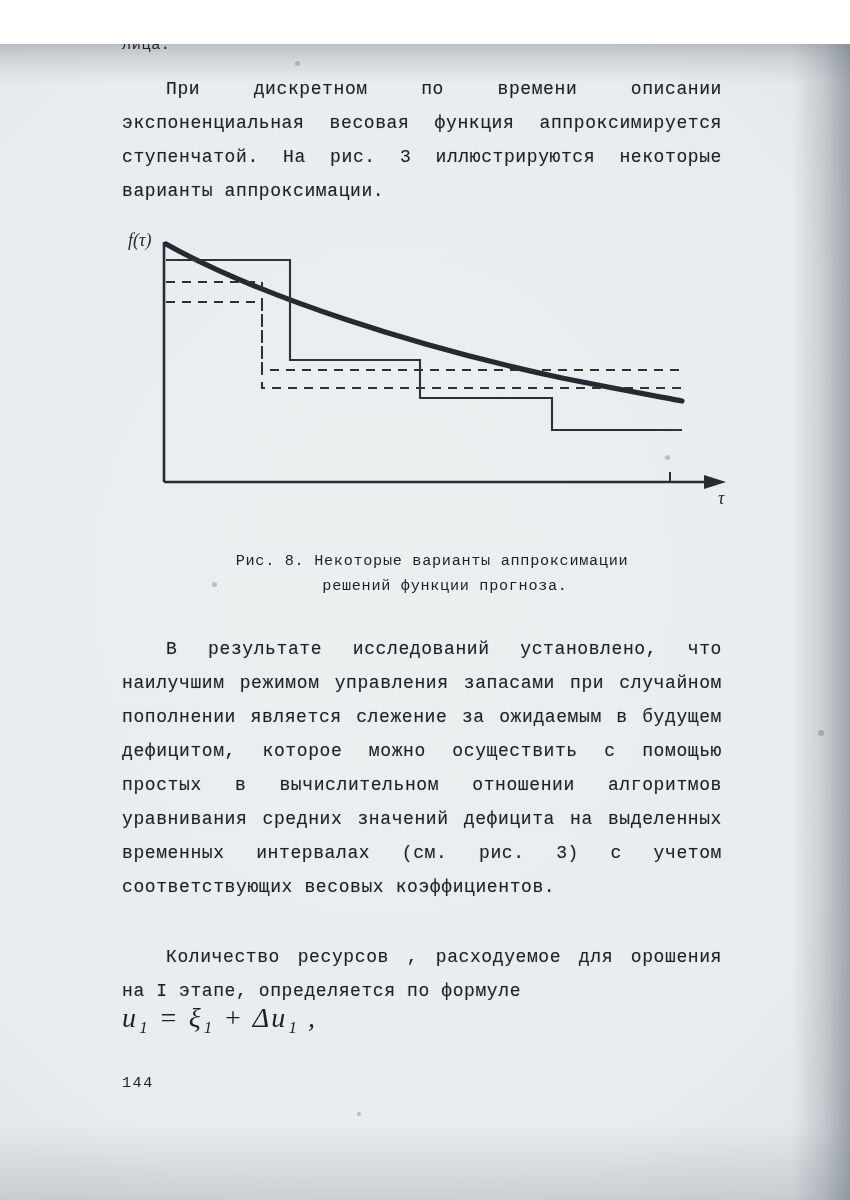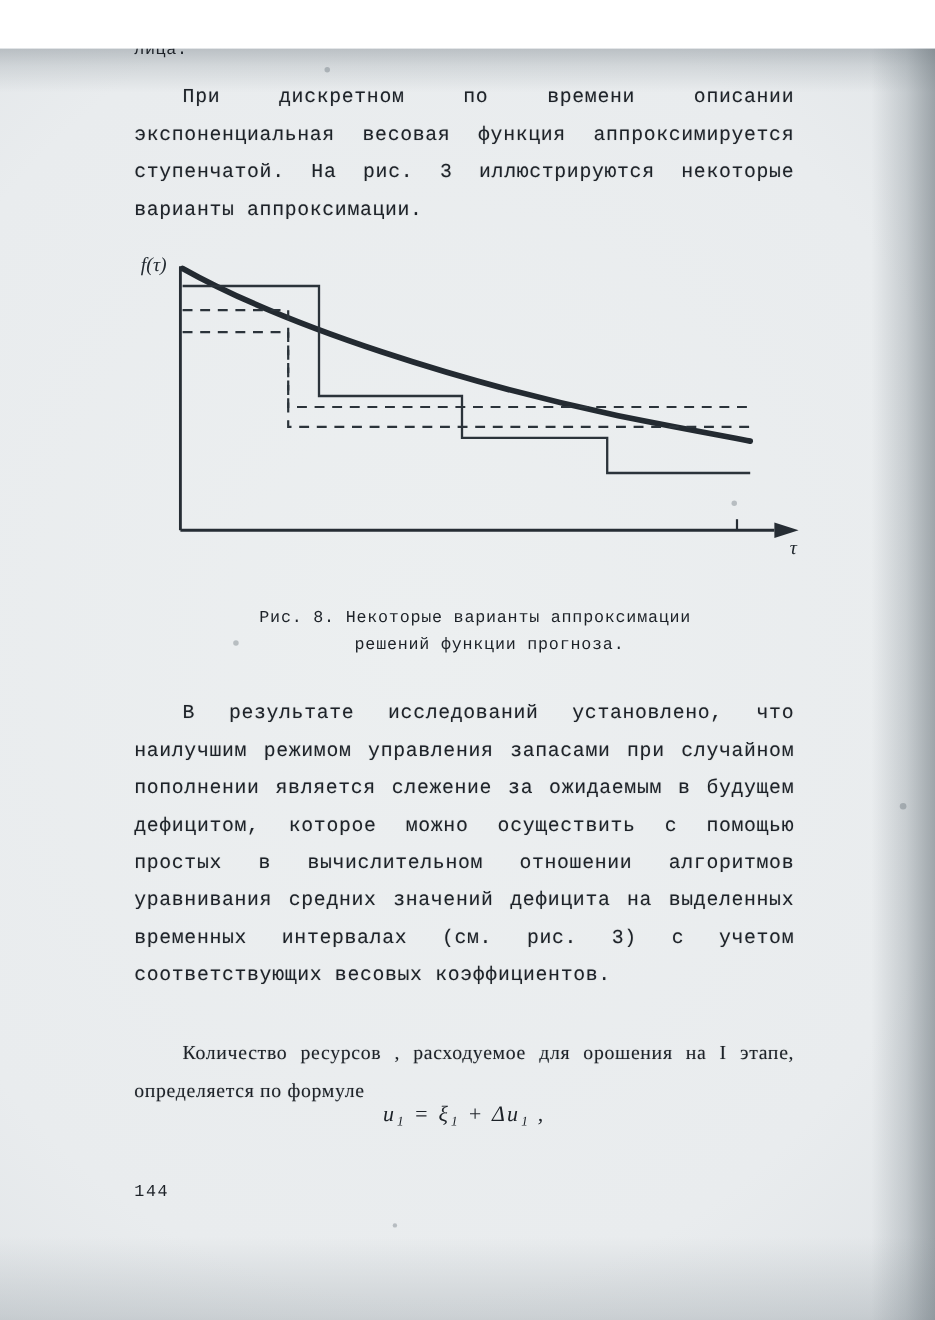--- a/index.html
+++ b/index.html
@@ -99,29 +99,28 @@
     text-align: center;
     font-size: 15.2px;
     line-height: 25px;
     letter-spacing: 0.7px;
     color: #1d2228;
   }
   #fig-caption .cap-l2 { display: block; padding-left: 26px; }
 
   #para-2 { top: 588px; }
   #para-3 { top: 792px; }
-  #para-4 { top: 896px; font-family: Liberation Serif, serif; }
+  #para-4 { top: 896px; }
 
   #formula {
     position: absolute;
     left: 122px;
     top: 958px;
     width: 600px;
-    text-align: center;
-    font-size: 20px;
+    font-size: 28px;
     letter-spacing: 2px;
     font-family: "Liberation Serif", "DejaVu Serif", serif;
     font-style: italic;
     color: #1d2228;
   }
 
   #page-number {
     position: absolute;
     left: 122px;
     top: 1030px;

